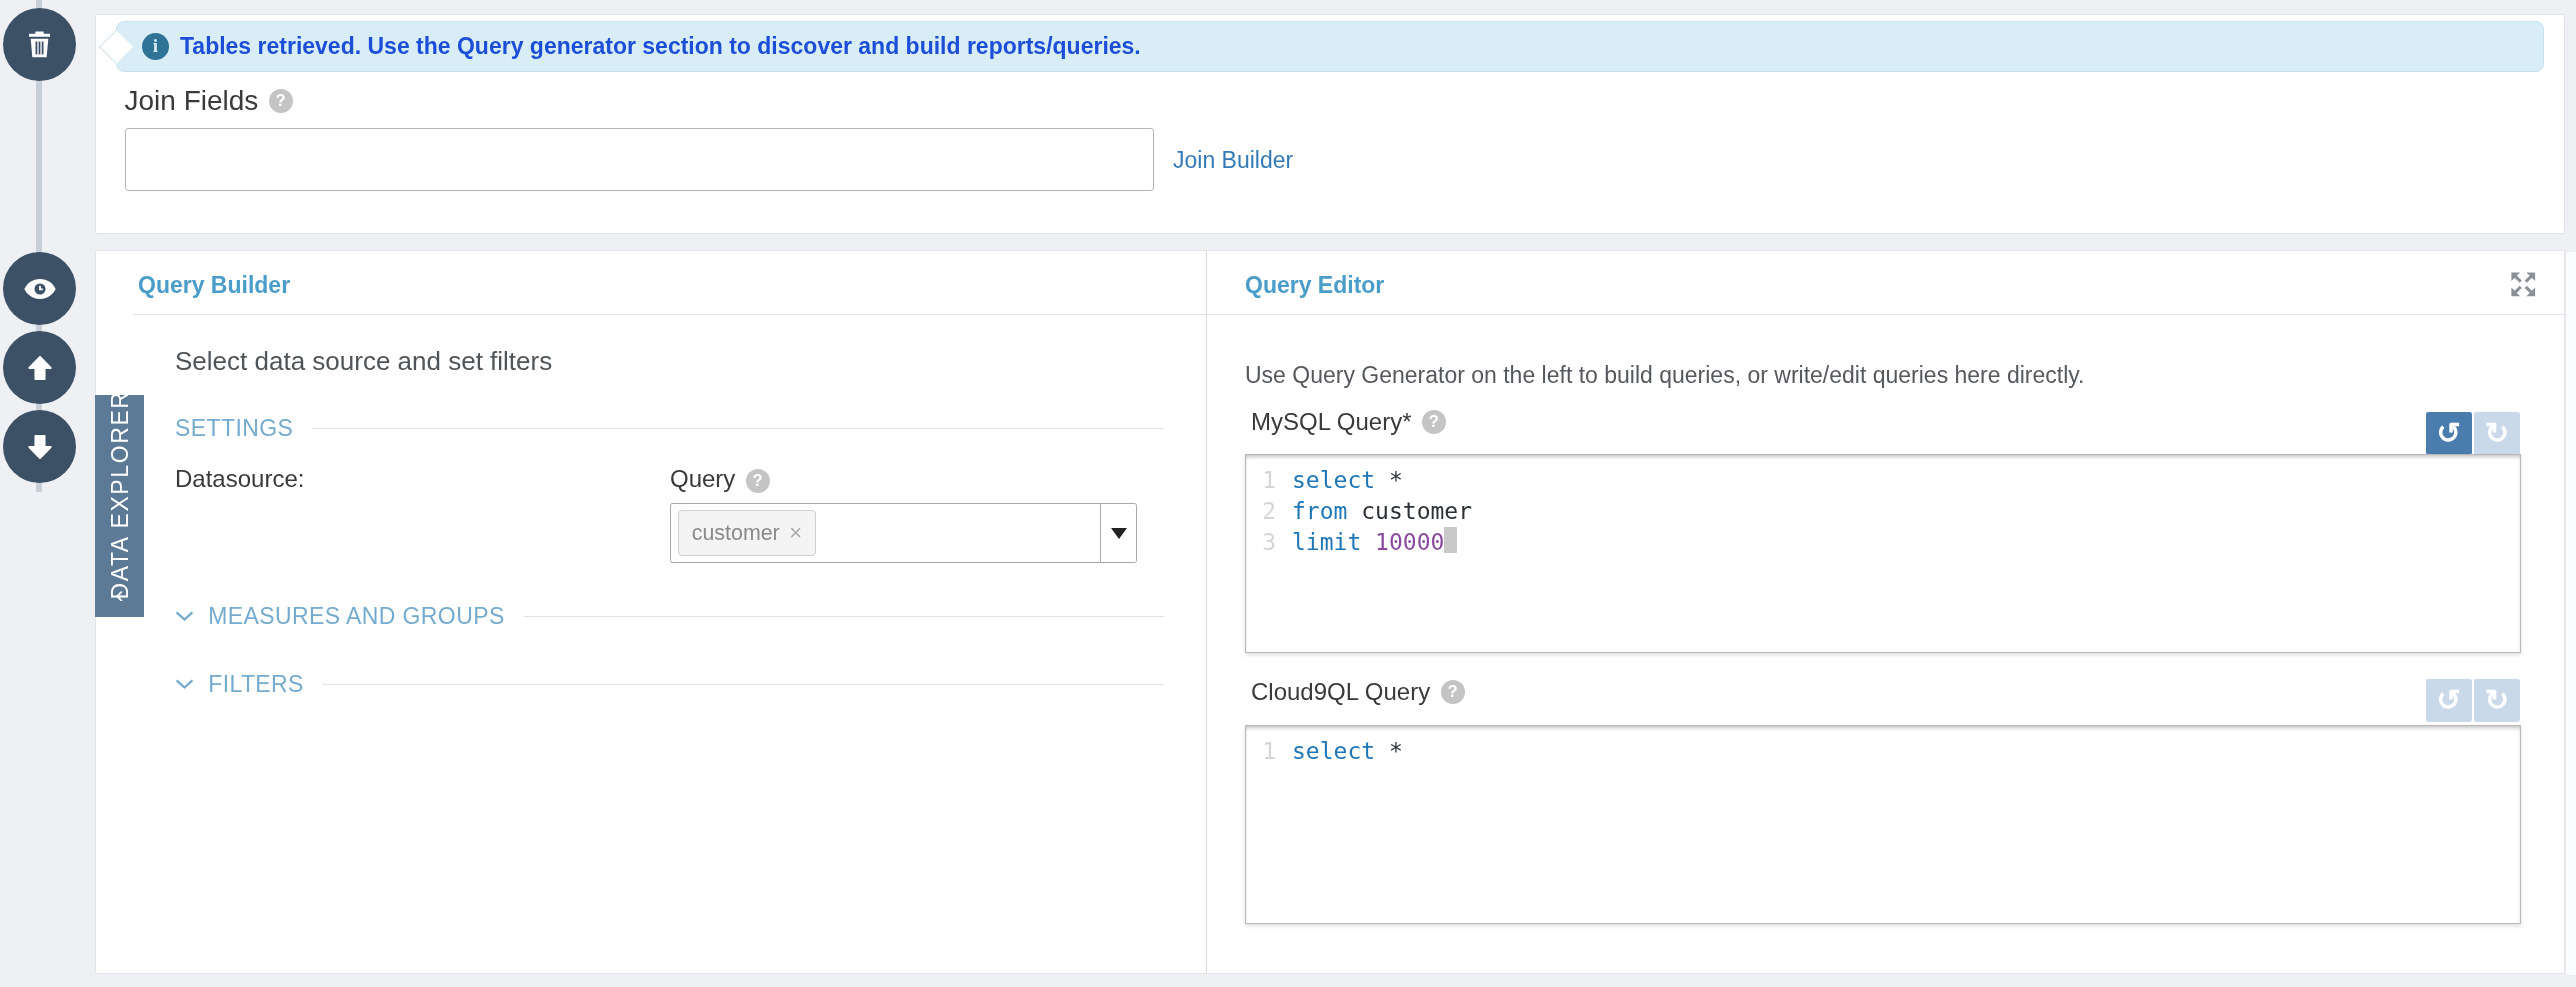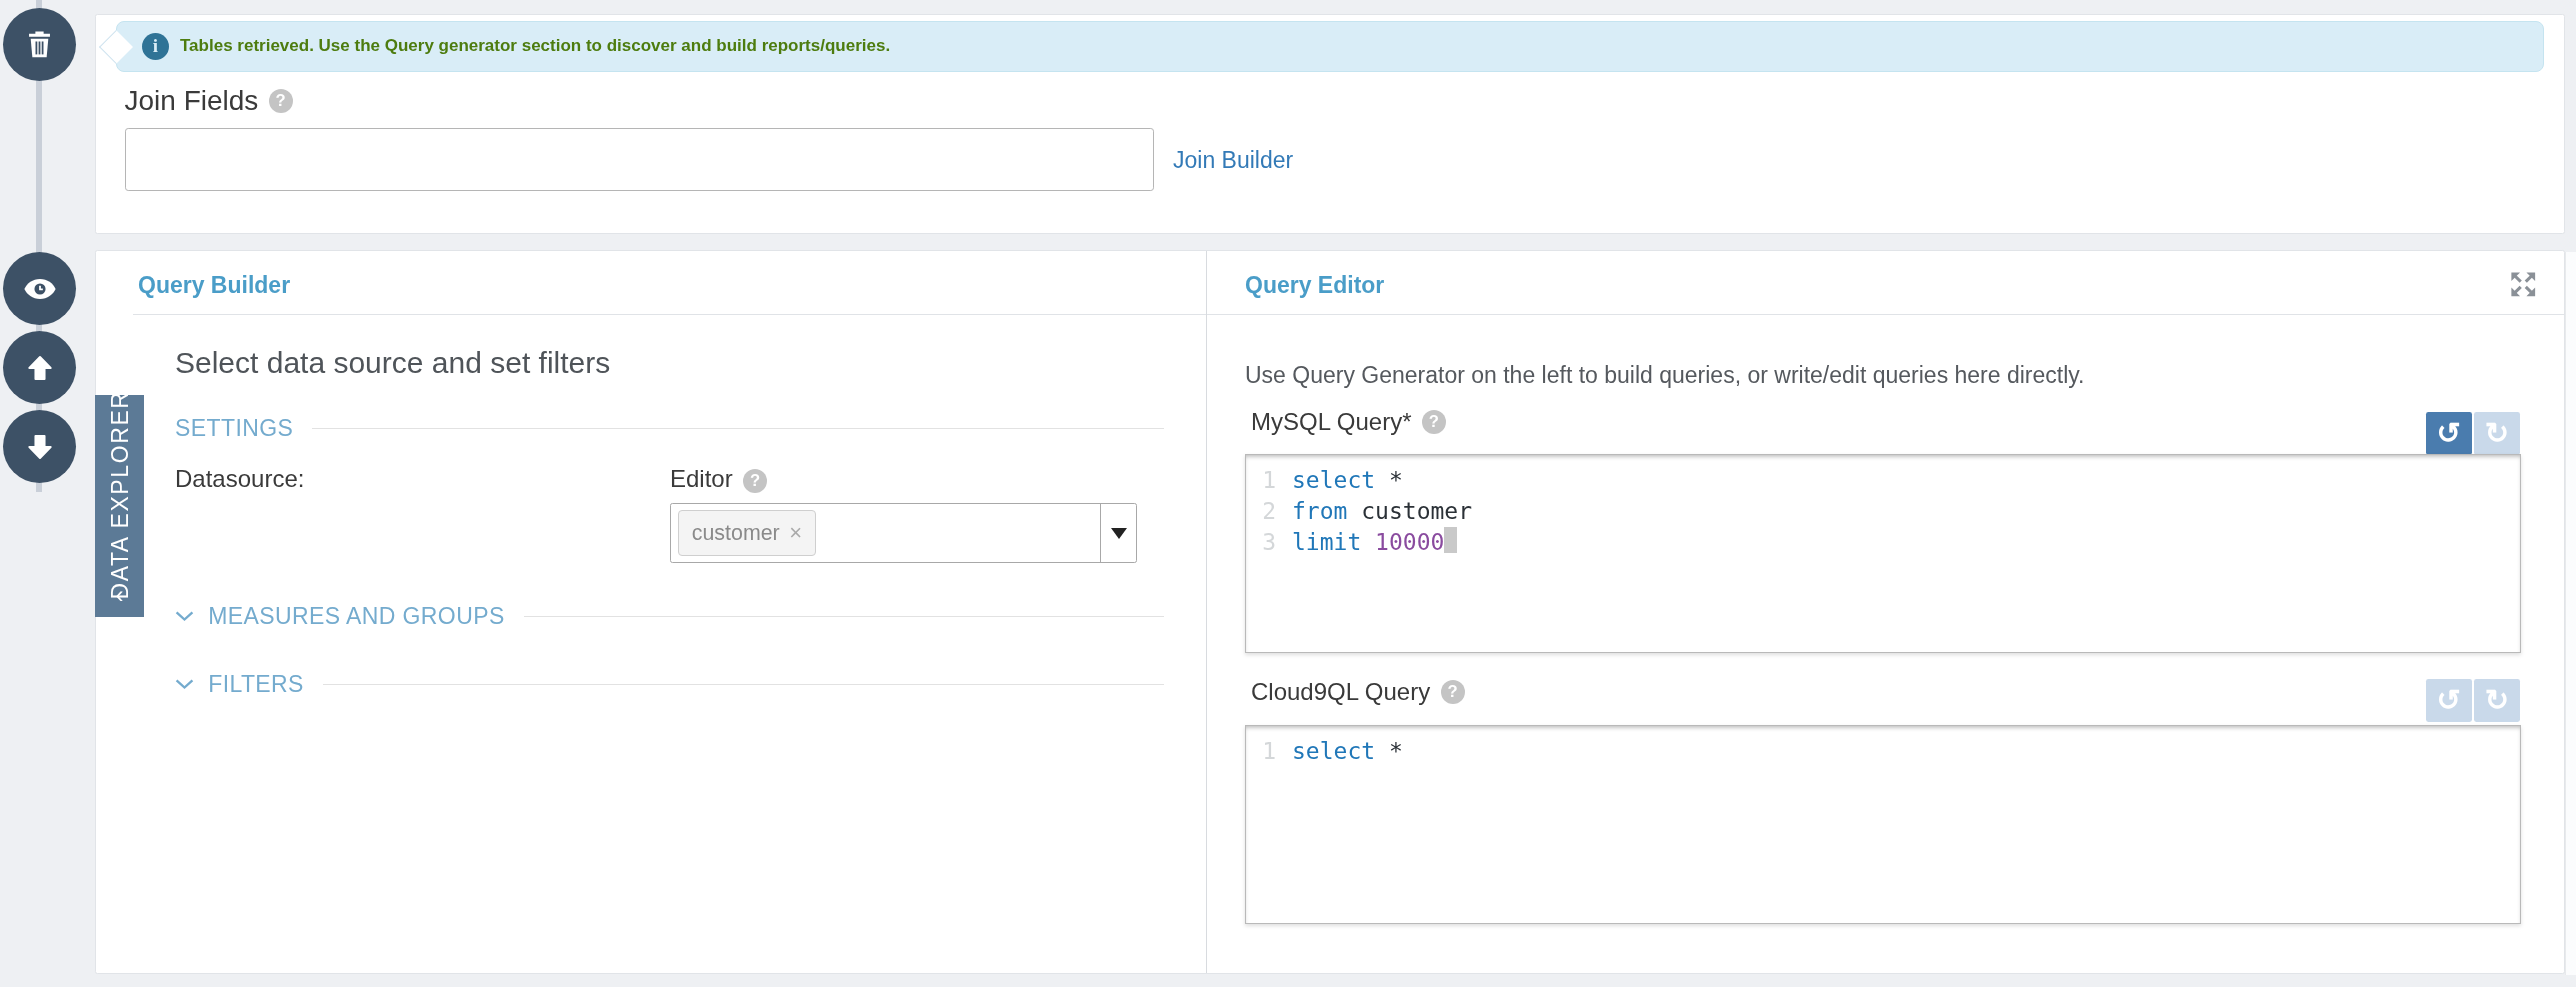--- a/index.html
+++ b/index.html
@@ -34,21 +34,21 @@
   .banner-arrow {
     position: absolute; left: -12.7px; top: 13.5px; width: 24px; height: 24px;
     background: #fff; border-left: 1.6px solid #cfe3ef; border-bottom: 1.6px solid #cfe3ef;
     transform: rotate(45deg);
   }
   .info-icon {
     width: 27px; height: 27px; border-radius: 50%; background: #2f7396; color: #d9edf7;
     display: inline-flex; align-items: center; justify-content: center;
     font-weight: 700; font-size: 19px; font-family: "Liberation Serif", serif; margin-right: 11px; flex: none;
   }
-  .banner-text { color: #4d7c0f; font-weight: 700; font-size: 17px; }
+  .banner-text { color: #1d4ed8; font-weight: 700; font-size: 23px; }
 
   
   .jf-label-row { position: absolute; left: 28.5px; top: 70px; display: flex; align-items: center; }
   .jf-label { font-size: 28px; color: #3a3a3a; }
   .help-icon {
     width: 24px; height: 24px; border-radius: 50%; background: #c4c4c4; color: #fff;
     display: inline-flex; align-items: center; justify-content: center;
     font-weight: 700; font-size: 16.6px; margin-left: 10.3px; flex: none; cursor: pointer;
   }
   .jf-input {
@@ -72,21 +72,21 @@
 
   
   .qb { position: absolute; left: 0; top: 0; width: 1110px; height: 100%; }
   .qe { position: absolute; left: 1110px; top: 0; width: 1360px; height: 100%; border-left: 0.8px solid #d8dbdf; }
   .sub-header { position: absolute; top: 0; left: 0; right: 0; height: 64px; border-bottom: 0.8px solid #e0e3e7; }
   .qb .sub-header { left: 37px; }
   .panel-title { position: absolute; left: 42px; top: 21.4px; font-size: 23px; font-weight: 700; color: #4a9dc8; }
   .qe .panel-title { left: 38px; }
   .expand-btn { position: absolute; right: 28.5px; top: 19px; width: 28.5px; height: 28.5px; background: none; border: none; cursor: pointer; padding: 0; }
 
-  .qb-subtitle { position: absolute; left: 79px; top: 95px; font-size: 30px; color: #4f5459; }
+  .qb-subtitle { position: absolute; left: 79px; top: 95px; font-size: 26px; color: #4f5459; }
 
   .sect-row { position: absolute; left: 79px; right: 42px; display: flex; align-items: center; }
   .sect-label { font-size: 23px; color: #74abce; letter-spacing: 0.4px; white-space: nowrap; }
   .sect-line { flex: 1; height: 0; border-top: 1.6px solid #e2e2e2; margin-left: 19px; }
   .sect-chevron { margin-right: 14.2px; flex: none; display: inline-flex; }
   .collapsible { cursor: pointer; }
 
   .field-label { position: absolute; top: 214px; font-size: 24px; color: #3a3a3a; display: flex; align-items: flex-end; }
 
   .ds-select {
@@ -216,21 +216,21 @@
 
       <div class="sect-row" style="top:164px">
         <span class="sect-label">SETTINGS</span>
         <span class="sect-line"></span>
       </div>
 
       <div class="field-label" style="left:79px">
         <span>Datasource:</span>
       </div>
       <div class="field-label" style="left:574px">
-        <span>Editor</span>
+        <span>Query</span>
         <span class="help-icon">?</span>
       </div>
 
 
       <div class="tables-box">
         <span class="tag">
           <span>customer</span>
           <span class="tag-x">×</span>
         </span>
         <span class="tables-caret">

